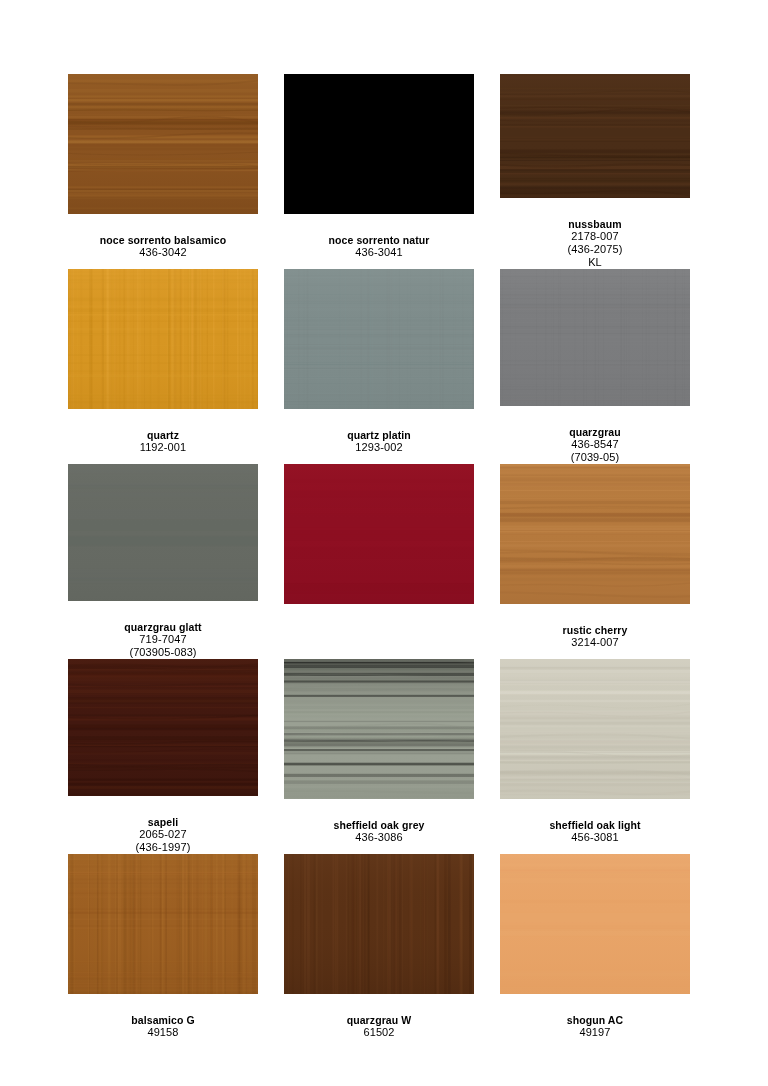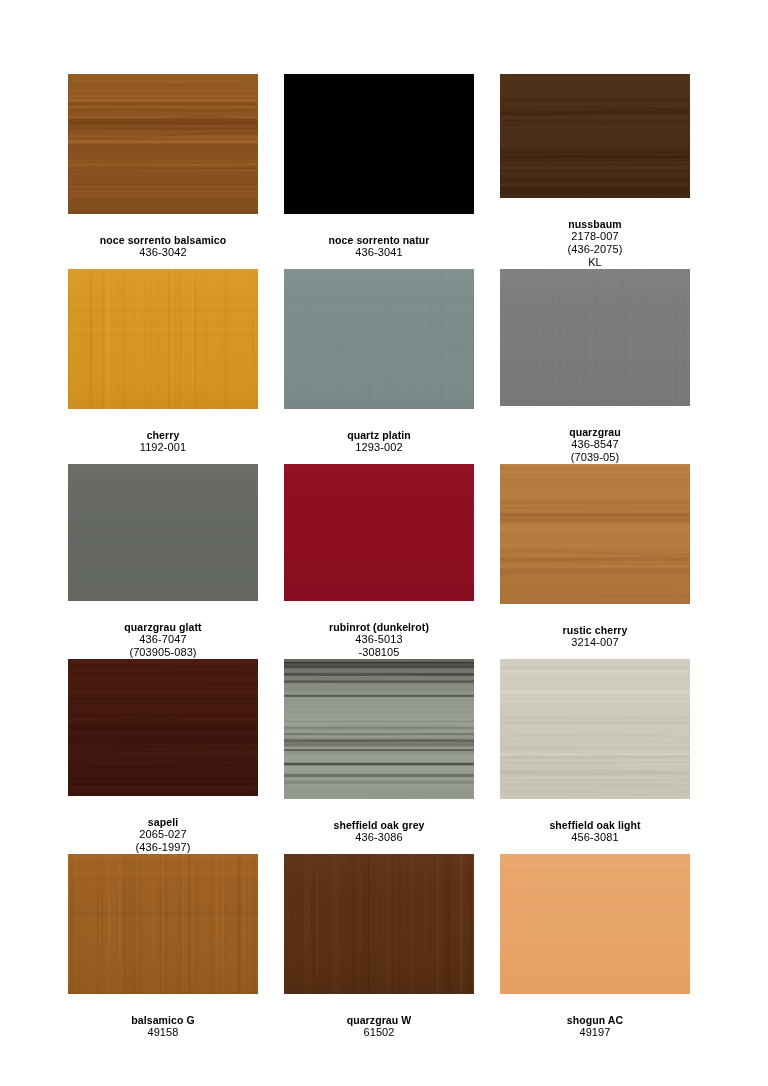--- a/index.html
+++ b/index.html
@@ -403,21 +403,21 @@
             <rect x="-5" y="41.8" width="200" height="1.2" fill="#c08214" opacity="0.12"></rect>
             <rect x="-5" y="10.5" width="200" height="0.6" fill="#c08214" opacity="0.12"></rect>
             <rect x="-5" y="93.4" width="200" height="1.4" fill="#c08214" opacity="0.12"></rect>
             <rect x="-5" y="45.6" width="200" height="0.7" fill="#e7a93a" opacity="0.12"></rect>
             <rect x="-5" y="101.5" width="200" height="1.2" fill="#c08214" opacity="0.12"></rect>
             <rect x="-5" y="12.5" width="200" height="1.8" fill="#c08214" opacity="0.12"></rect>
             <rect x="0" y="0" width="190" height="140" fill="url(#g3)"></rect>
           </svg>
         </div>
         <div class="caption">
-          <div class="name">cherry</div>
+          <div class="name">quartz</div>
           <div class="code">1192-001</div>
         </div>
       </div>
       <div class="cell">
         <div class="swatch" style="background-color: rgb(126, 140, 139);">
           <svg class="grainA" width="190" height="140" viewBox="0 0 190 140" preserveAspectRatio="none">
             <defs>
               <linearGradient id="g4" x1="0" y1="0" x2="0" y2="1">
                 <stop offset="0%" stop-color="#8d9a99" stop-opacity="0.35"></stop>
                 <stop offset="45%" stop-color="#7e8c8b" stop-opacity="0"></stop>
@@ -696,21 +696,21 @@
             <rect x="-5" y="18.1" width="200" height="5.3" fill="#72766f" opacity="0.07"></rect>
             <rect x="-5" y="106.1" width="200" height="9.6" fill="#72766f" opacity="0.07"></rect>
             <rect x="-5" y="28.4" width="200" height="4.6" fill="#72766f" opacity="0.07"></rect>
             <rect x="-5" y="19.0" width="200" height="2.2" fill="#72766f" opacity="0.07"></rect>
             <rect x="-5" y="55.5" width="200" height="11.4" fill="#5b5f58" opacity="0.07"></rect>
             <rect x="0" y="0" width="190" height="140" fill="url(#g6)"></rect>
           </svg>
         </div>
         <div class="caption">
           <div class="name">quarzgrau glatt</div>
-          <div class="code">436-7047</div>
+          <div class="code">719-7047</div>
           <div class="code">(703905-083)</div>
         </div>
       </div>
       <div class="cell">
         <div class="swatch" style="background-color: rgb(142, 15, 34);">
           <svg class="grainA" width="190" height="140" viewBox="0 0 190 140" preserveAspectRatio="none">
             <defs>
               <linearGradient id="g7" x1="0" y1="0" x2="0" y2="1">
                 <stop offset="0%" stop-color="#a01828" stop-opacity="0.35"></stop>
                 <stop offset="45%" stop-color="#8e0f22" stop-opacity="0"></stop>
@@ -727,25 +727,20 @@
             <rect x="-5" y="43.5" width="200" height="6.4" fill="#a01828" opacity="0.07"></rect>
             <rect x="-5" y="126.7" width="200" height="11.8" fill="#a01828" opacity="0.07"></rect>
             <rect x="-5" y="132.3" width="200" height="7.7" fill="#a01828" opacity="0.07"></rect>
             <rect x="-5" y="26.9" width="200" height="6.9" fill="#79091b" opacity="0.07"></rect>
             <rect x="-5" y="113.3" width="200" height="6.0" fill="#a01828" opacity="0.07"></rect>
             <rect x="-5" y="125.7" width="200" height="3.6" fill="#a01828" opacity="0.07"></rect>
             <rect x="-5" y="66.5" width="200" height="10.5" fill="#79091b" opacity="0.07"></rect>
             <rect x="-5" y="119.8" width="200" height="10.0" fill="#79091b" opacity="0.07"></rect>
             <rect x="0" y="0" width="190" height="140" fill="url(#g7)"></rect>
           </svg>
-        </div>
-        <div class="caption">
-          <div class="name">rubinrot (dunkelrot)</div>
-          <div class="code">436-5013</div>
-          <div class="code">-308105</div>
         </div>
       </div>
       <div class="cell">
         <div class="swatch" style="background-color: rgb(181, 121, 61);">
           <svg class="grainA" width="190" height="140" viewBox="0 0 190 140" preserveAspectRatio="none">
             <defs>
               <linearGradient id="g8" x1="0" y1="0" x2="0" y2="1">
                 <stop offset="0%" stop-color="#c78c4f" stop-opacity="0.35"></stop>
                 <stop offset="45%" stop-color="#b5793d" stop-opacity="0"></stop>
                 <stop offset="100%" stop-color="#9c6330" stop-opacity="0.35"></stop>

